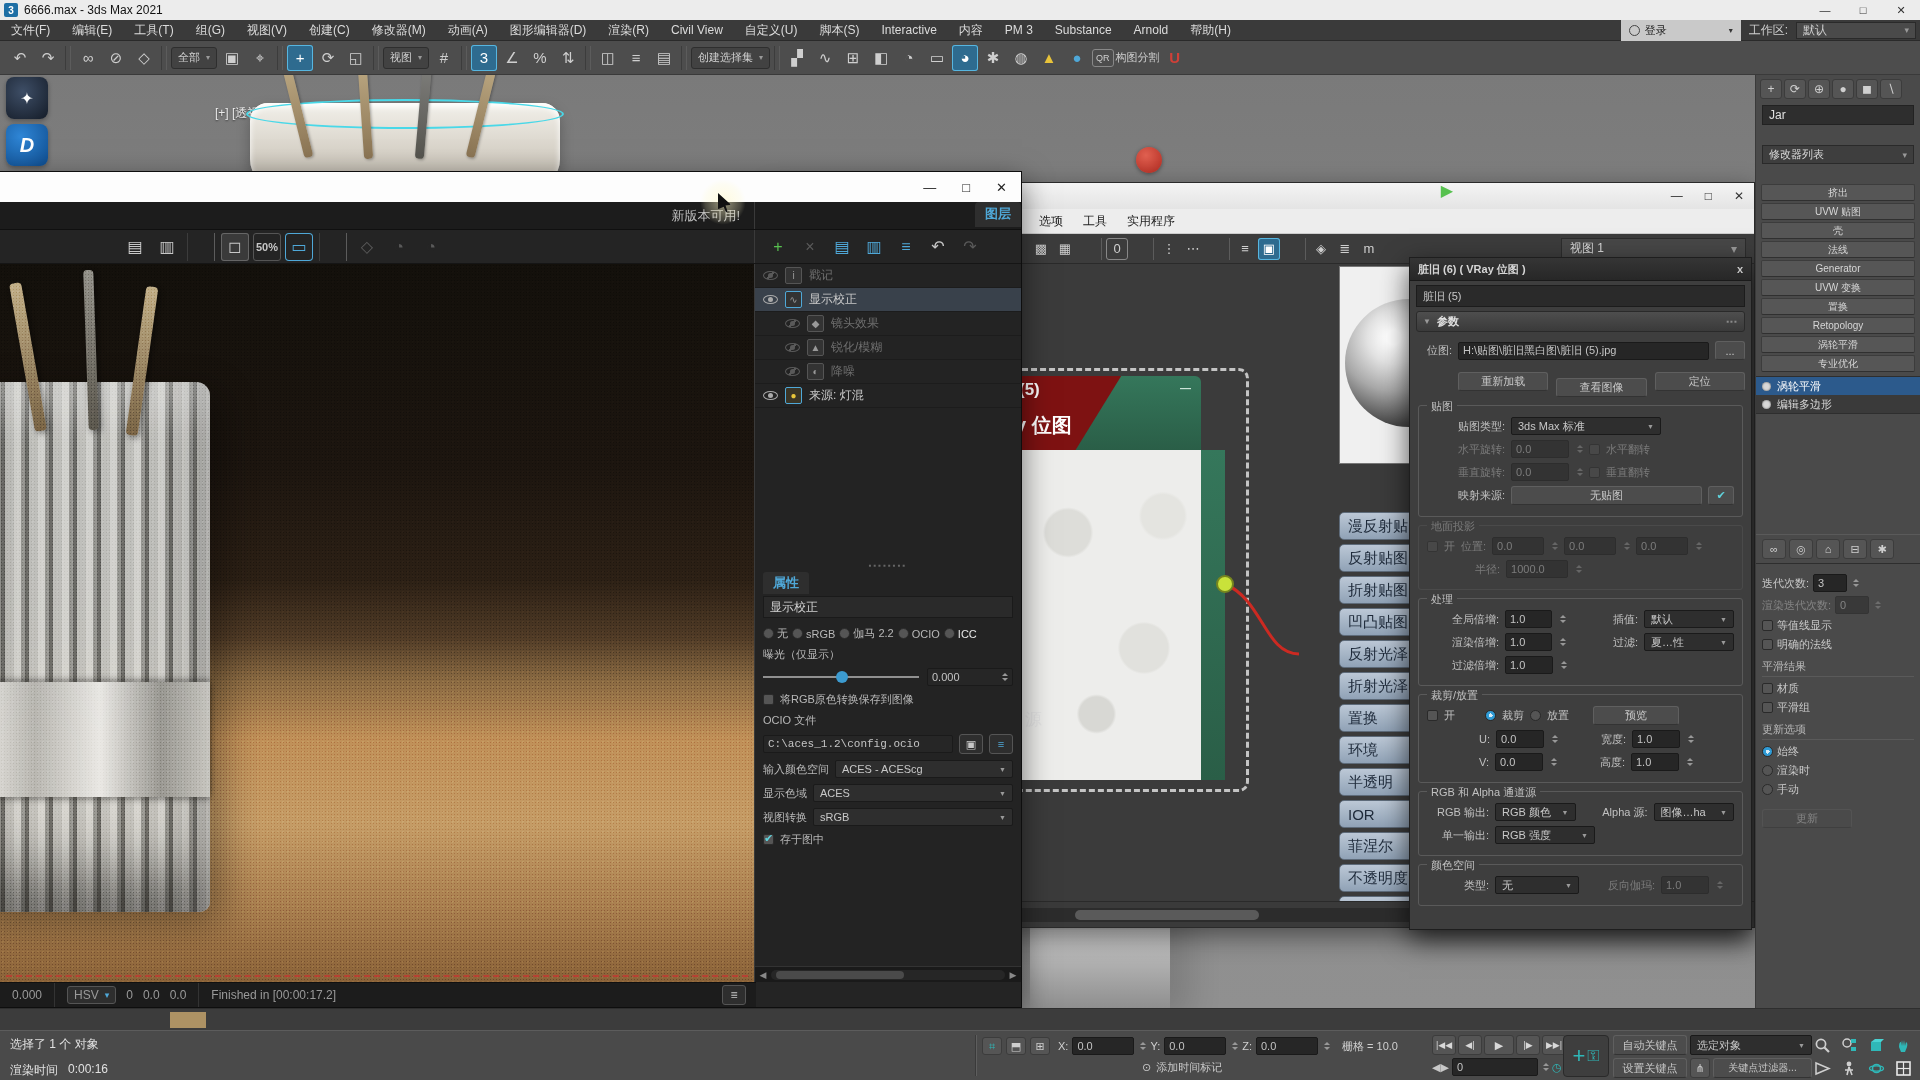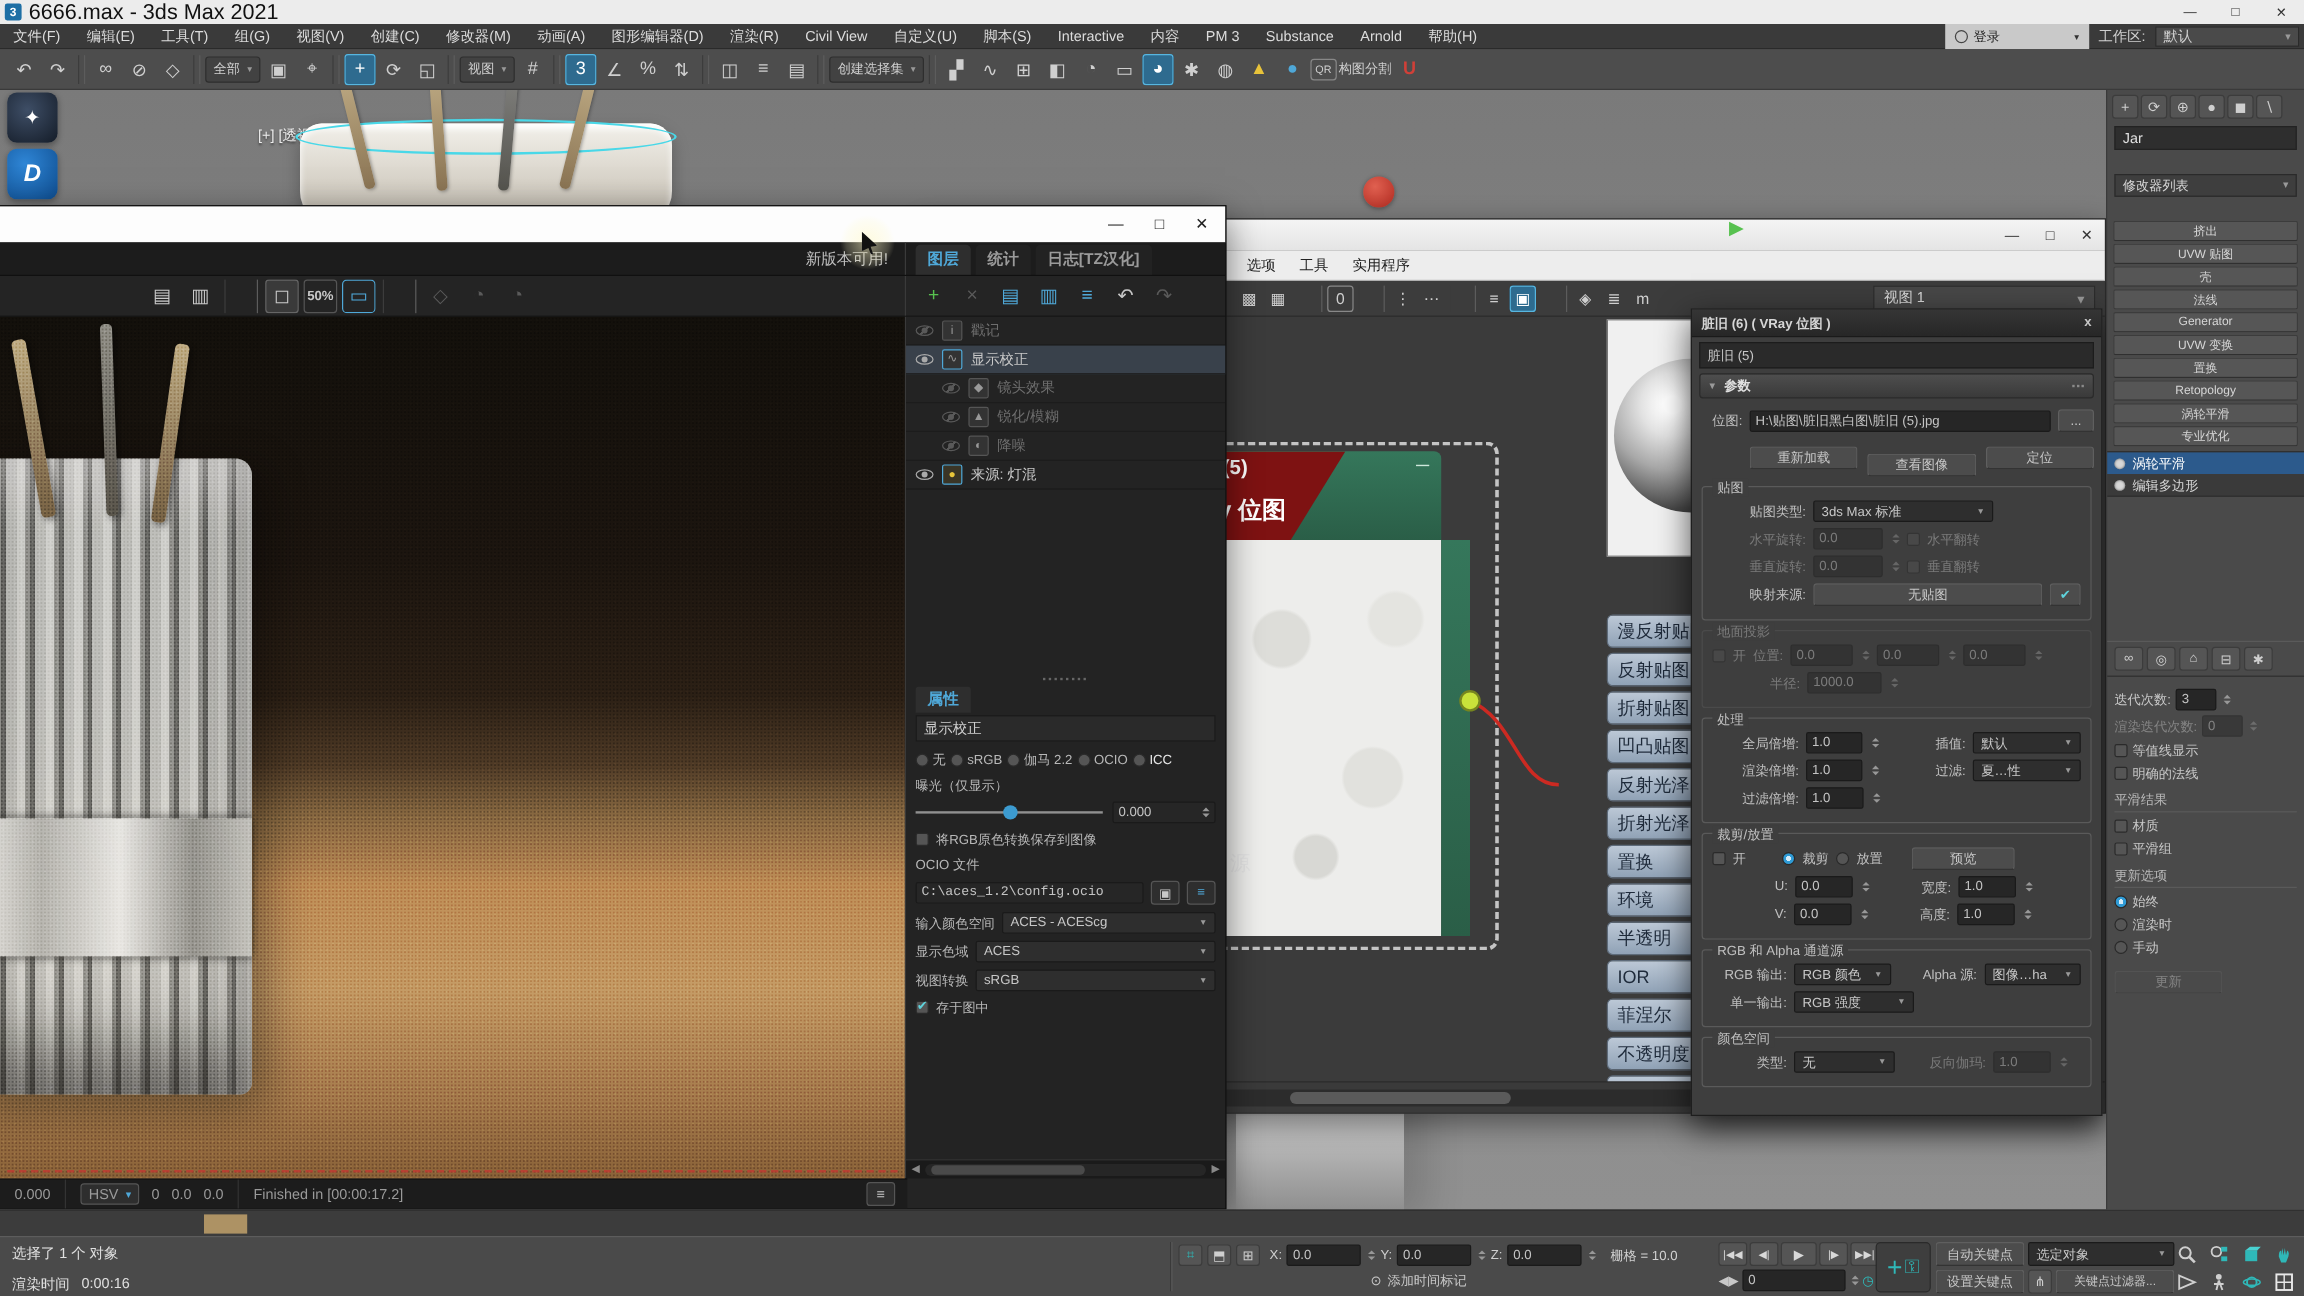--- a/index.html
+++ b/index.html
@@ -5,21 +5,21 @@
   * { box-sizing: border-box; margin:0; padding:0; }
   html,body { width:1920px; height:1080px; overflow:hidden; background:#4D4D4D;
     font-family:"Liberation Sans","DejaVu Sans",sans-serif; font-size:11px; color:#D0D0D0;
     -webkit-font-smoothing:antialiased; }
   .abs { position:absolute; }
 
   
   #titlebar { position:relative; height:20px; background:#ECECEC; color:#111; display:flex; align-items:center; }
   #titlebar .logo { width:14px; height:14px; margin:0 6px 0 4px; background:#1E6FA5; color:#fff; font-weight:bold;
     font-size:10px; display:flex; align-items:center; justify-content:center; border-radius:2px; }
-  #titlebar .ttl { font-size:18px; }
+  #titlebar .ttl { font-size:12px; }
   #titlebar .wbtns { margin-left:auto; display:flex; }
   #titlebar .wbtns span { width:38px; text-align:center; font-size:11px; color:#333; cursor:default; }
 
   
   #menubar { position:relative; height:21px; background:#3A3A3A; display:flex; align-items:center; border-bottom:1px solid #2A2A2A;}
   #menubar .mitem { padding:0 11px; font-size:12px; color:#DCDCDC; line-height:21px; }
   #menubar .right { margin-left:auto; display:flex; align-items:center; height:21px; }
   .login { background:#C9C9C9; color:#222; height:21px; display:flex; align-items:center; padding:0 8px; min-width:120px; }
   .login .pic { width:11px; height:11px; border:1px solid #444; border-radius:50%; margin-right:5px; position:relative;}
   .login .car { margin-left:auto; font-size:8px; color:#333; }
@@ -155,21 +155,21 @@
   .micon { width:22px; height:20px; display:flex; align-items:center; justify-content:center; border-radius:3px; }
   .micon.on { background:#2E6B8F; box-shadow:inset 0 0 0 1px #57B6E0; }
 
   
   #vfb { position:absolute; left:-1px; top:96px; width:1023px; height:837px; background:#242424;
     border:1px solid #0E0E0E; box-shadow:0 10px 28px #0008; display:flex; flex-direction:column; }
   .vfb-title { height:30px; background:#FDFDFD; display:flex; align-items:center; }
   .vfb-title .wbtns { margin-left:10px; margin-right:14px; display:flex; gap:26px; color:#222; font-size:13px; margin-left:auto;}
   .vfb-row2 { height:28px; display:flex; background:#1C1C1C; border-bottom:1px solid #101010;}
   .vfb-notice { flex:1; display:flex; align-items:center; justify-content:flex-end; padding-right:14px; color:#BFBFBF; font-size:13px;}
-  .vfb-tabs { width:267px; display:flex; align-items:flex-end; border-left:1px solid #3A3A3A; padding-left:8px; gap:4px;}
+  .vfb-tabs { width:267px; display:flex; align-items:flex-end; border-left:1px solid #3A3A3A; padding-left:8px; gap:4px;flex-direction:column;}
   .vtab { padding:3px 10px 4px; color:#9A9A9A; font-size:13px; font-weight:bold; background:#222; border-radius:4px 4px 0 0; }
   .vtab.on { color:#4FA8D8; background:#2E2E2E; }
   .vfb-row3 { height:34px; display:flex; background:#242424; border-bottom:1px solid #151515; }
   .vfb-tools { flex:1; display:flex; align-items:center; padding-left:120px; gap:2px; }
   .vfb-tools .ticon, .vfb-ltools .ticon { min-width:28px; height:28px; font-size:16px; color:#C8C8C8; }
   .vfb-tools .ticon.active { background:#3A3A3A; box-shadow:inset 0 0 0 1px #666; }
   .vfb-tools .ticon.frame { color:#4FA8D8; box-shadow:inset 0 0 0 1px #4FA8D8; border-radius:4px;}
   .vfb-tools .ticon.txt { font-size:11px; font-weight:bold; border:1px solid #555; border-radius:3px;}
   .vfb-tools .ticon.dim, .vfb-ltools .ticon.dim { color:#5A5A5A; }
   .vfb-tools .ticon.play { color:#57C14F; }

